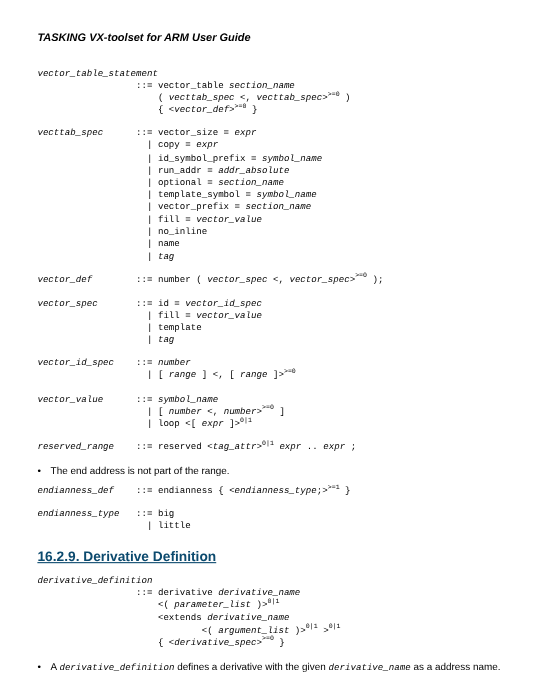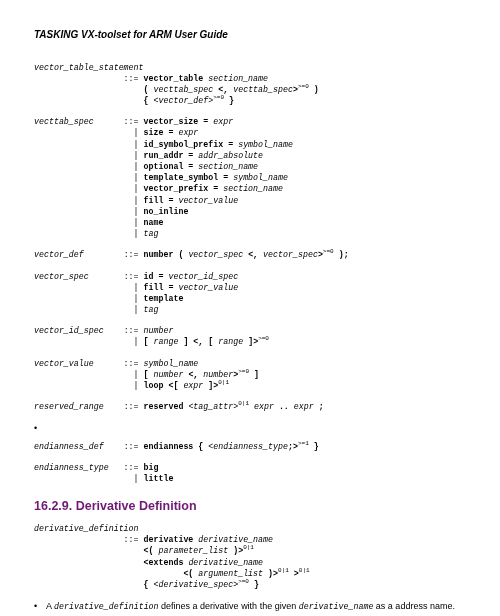--- a/index.html
+++ b/index.html
@@ -19,51 +19,52 @@
     font-size: 10px;
     margin-bottom: 20px;
   }
   .grammar {
     font-family: "Courier New", Courier, monospace;
     font-size: 8.3px;
     line-height: 1.35;
     white-space: pre;
     margin: 6px 0 10px 0;
   }
-  .grammar .k  { font-weight: bold; font-style: normal; }
+  .grammar .k  { font-weight: normal; font-style: normal; }
   .grammar .nt { font-style: italic; text-align: right; }
   .grammar sup { font-size: 6px; vertical-align: super; line-height:0; }
   .note {
     font-size: 9px;
     margin: 4px 0 4px 0;
   }
   .bullet {
     display: flex;
     gap: 4px;
   }
   .bullet .dot { width: 8px; }
   .section-head {
-    color: #701a75;
+    color: #0c4a6e;
     font-weight: bold;
     font-size: 12.5px;
     margin: 14px 0 8px 0;
+    text-decoration: underline;
   }
   .mono { font-family: "Courier New", Courier, monospace; font-size: 8.3px; }
 </style>
 </head>
 <body>
 
 <div class="page-title">TASKING VX-toolset for ARM User Guide</div>
 
 <div class="grammar"><span class="nt">vector_table_statement</span>
                   ::= <span class="k">vector_table</span> <span class="nt">section_name</span>
                       <span class="k">(</span> <span class="nt">vecttab_spec</span> <span class="k">&lt;,</span> <span class="nt">vecttab_spec</span><span class="k">&gt;</span><sup>&gt;=0</sup> <span class="k">)</span>
                       <span class="k">{</span> <span class="nt">&lt;vector_def&gt;</span><sup>&gt;=0</sup> <span class="k">}</span></div>
 <div class="grammar"><span class="nt">vecttab_spec</span>      ::= <span class="k">vector_size =</span> <span class="nt">expr</span>
-                    | <span class="k">size =</span> <span class="nt">expr</span>
+                    | <span class="k">copy =</span> <span class="nt">expr</span>
                     | <span class="k">id_symbol_prefix =</span> <span class="nt">symbol_name</span>
                     | <span class="k">run_addr =</span> <span class="nt">addr_absolute</span>
                     | <span class="k">optional =</span> <span class="nt">section_name</span>
                     | <span class="k">template_symbol =</span> <span class="nt">symbol_name</span>
                     | <span class="k">vector_prefix =</span> <span class="nt">section_name</span>
                     | <span class="k">fill =</span> <span class="nt">vector_value</span>
                     | <span class="k">no_inline</span>
                     | <span class="k">name</span>
                     | <span class="nt">tag</span></div>
 <div class="grammar"><span class="nt">vector_def</span>        ::= <span class="k">number (</span> <span class="nt">vector_spec</span> <span class="k">&lt;,</span> <span class="nt">vector_spec</span><span class="k">&gt;</span><sup>&gt;=0</sup> <span class="k">);</span></div>
@@ -73,20 +74,21 @@
                     | <span class="nt">tag</span></div>
 <div class="grammar"><span class="nt">vector_id_spec</span>    ::= <span class="nt">number</span>
                     | <span class="k">[</span> <span class="nt">range</span> <span class="k">] &lt;, [</span> <span class="nt">range</span> <span class="k">]&gt;</span><sup>&gt;=0</sup></div>
 <div class="grammar"><span class="nt">vector_value</span>      ::= <span class="nt">symbol_name</span>
                     | <span class="k">[</span> <span class="nt">number</span> <span class="k">&lt;,</span> <span class="nt">number</span><span class="k">&gt;</span><sup>&gt;=0</sup> <span class="k">]</span>
                     | <span class="k">loop &lt;[</span> <span class="nt">expr</span> <span class="k">]&gt;</span><sup>0|1</sup></div>
 <div class="grammar"><span class="nt">reserved_range</span>    ::= <span class="k">reserved</span> <span class="nt">&lt;tag_attr&gt;</span><sup>0|1</sup> <span class="nt">expr</span> <span class="k">..</span> <span class="nt">expr</span> <span class="k">;</span></div>
 
 <div class="note bullet">
   <div class="dot">•</div>
+  <div>The end address is not part of the range.</div>
 </div>
 
 <div class="grammar"><span class="nt">endianness_def</span>    ::= <span class="k">endianness {</span> <span class="nt">&lt;endianness_type</span><span class="k">;&gt;</span><sup>&gt;=1</sup> <span class="k">}</span></div>
 <div class="grammar"><span class="nt">endianness_type</span>   ::= <span class="k">big</span>
                     | <span class="k">little</span></div>
 
 <div class="section-head">16.2.9. Derivative Definition</div>
 
 <div class="grammar"><span class="nt">derivative_definition</span>
                   ::= <span class="k">derivative</span> <span class="nt">derivative_name</span>

